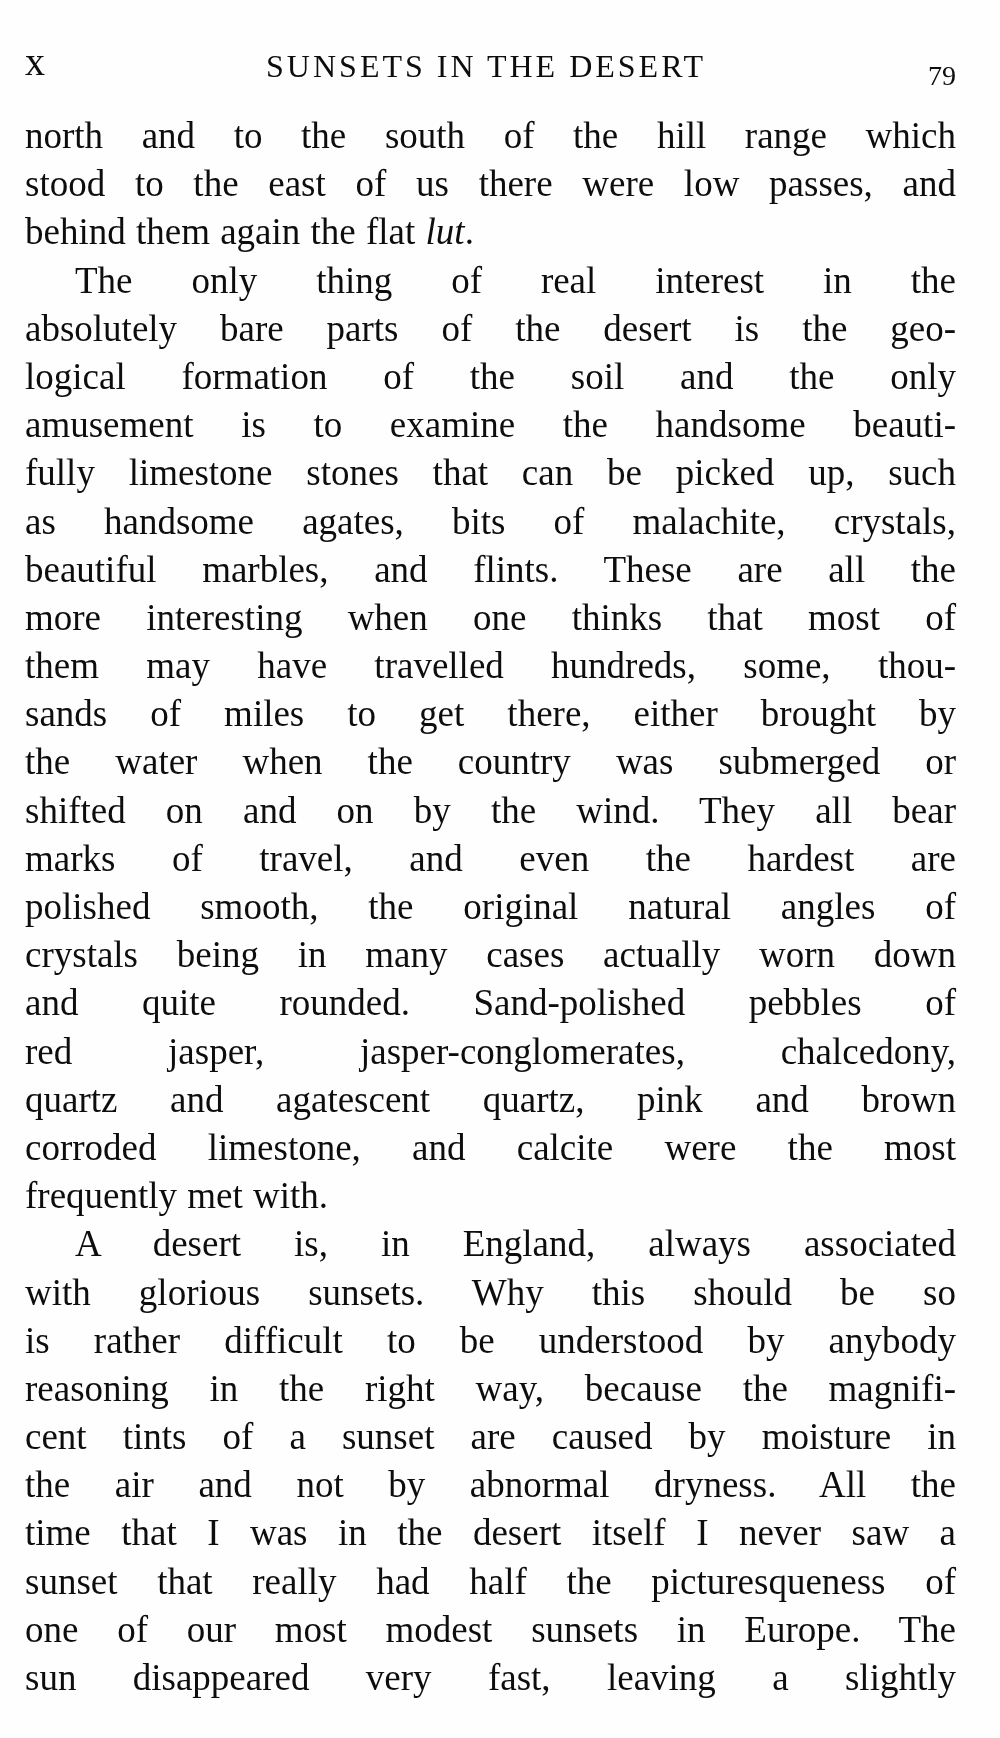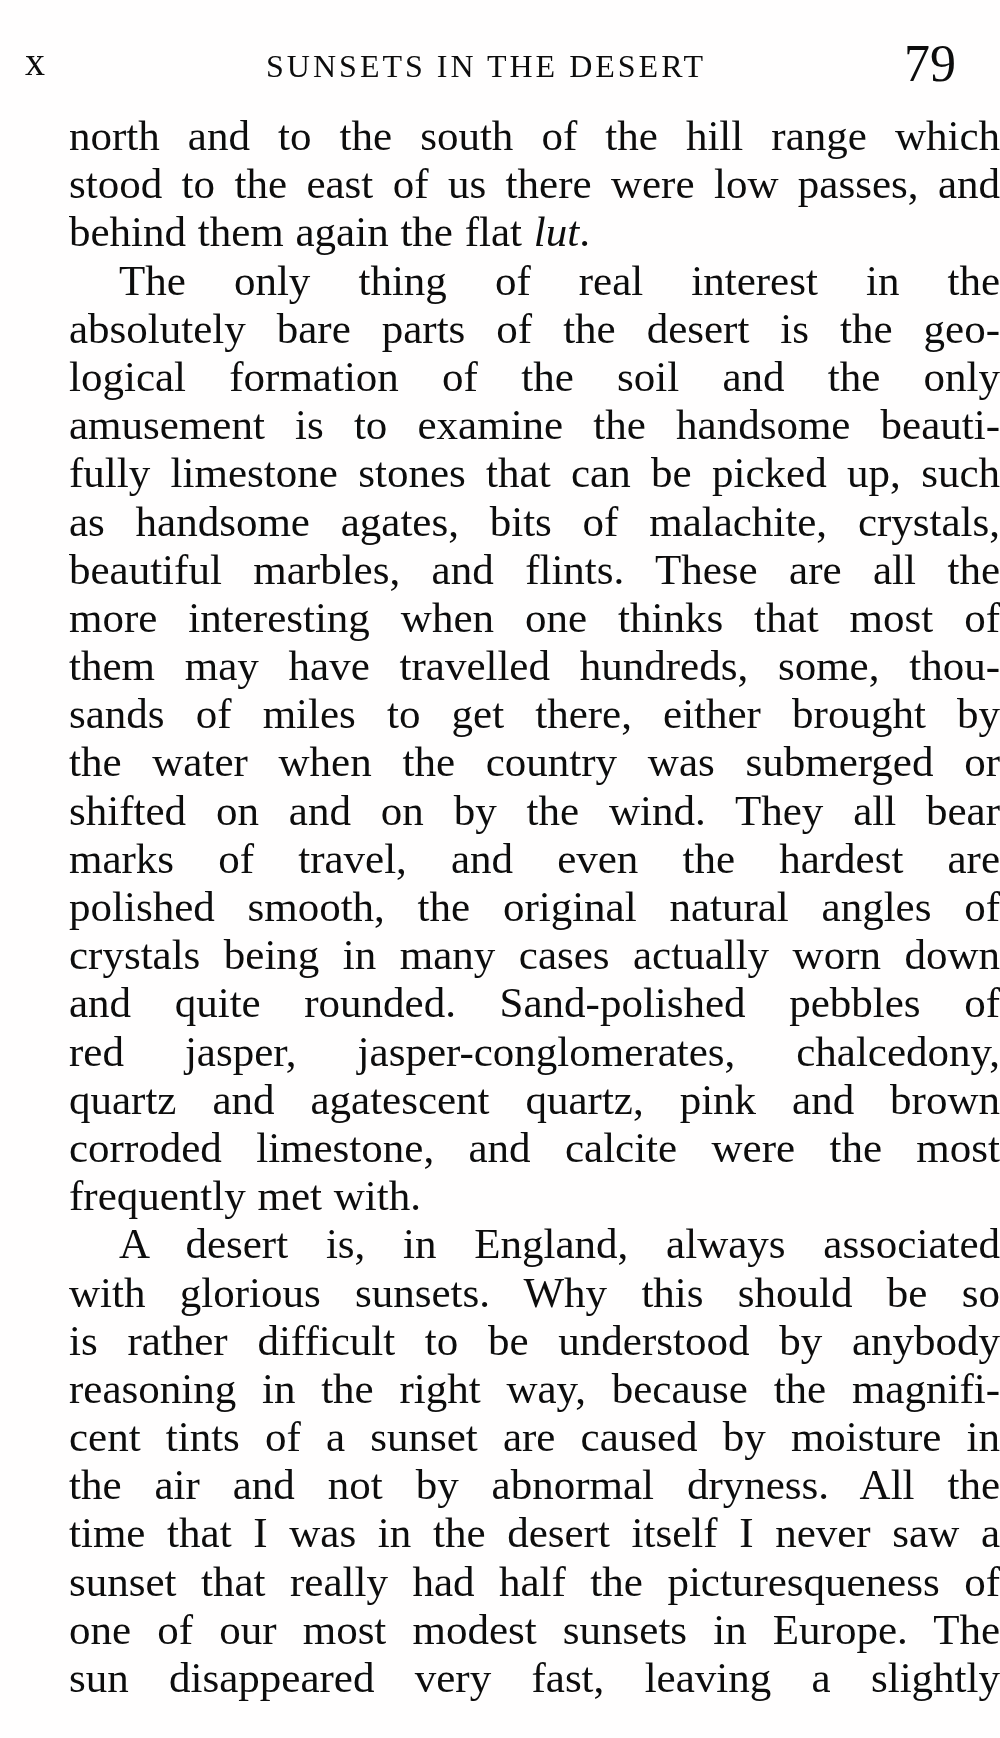--- a/index.html
+++ b/index.html
@@ -38,31 +38,30 @@
     bottom: 2px;
     font-size: 32px;
     line-height: 1;
     letter-spacing: 3px;
     white-space: nowrap;
   }
   .page-number {
     position: absolute;
     right: 0;
     bottom: -6px;
-    font-size: 52px;
+    font-size: 28px;
     line-height: 1;
   }
   
   .text-block {
     position: absolute;
     top: 112px;
     left: 25px;
     width: 931px;
-    font-size: 43px;
-    margin-left: 44px;
+    font-size: 37px;
   }
   .line {
     line-height: 48.2px;
     height: 48.2px;
     text-align: justify;
     text-align-last: justify;
     -moz-text-align-last: justify;
     white-space: normal;
     word-spacing: 1px;
   }

